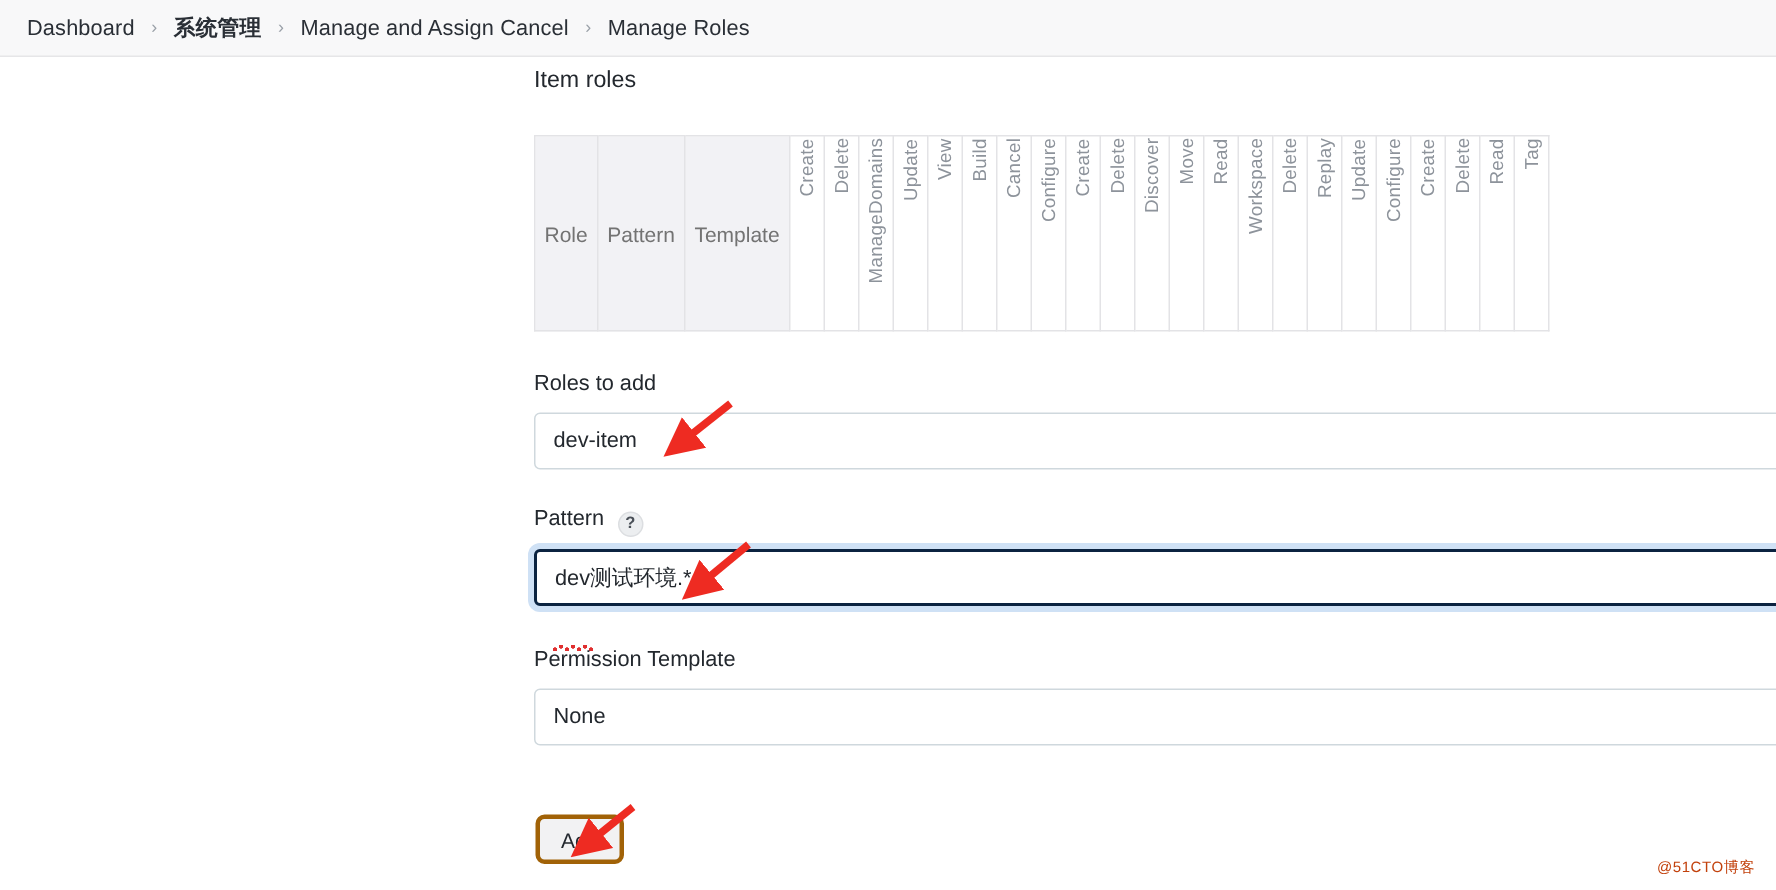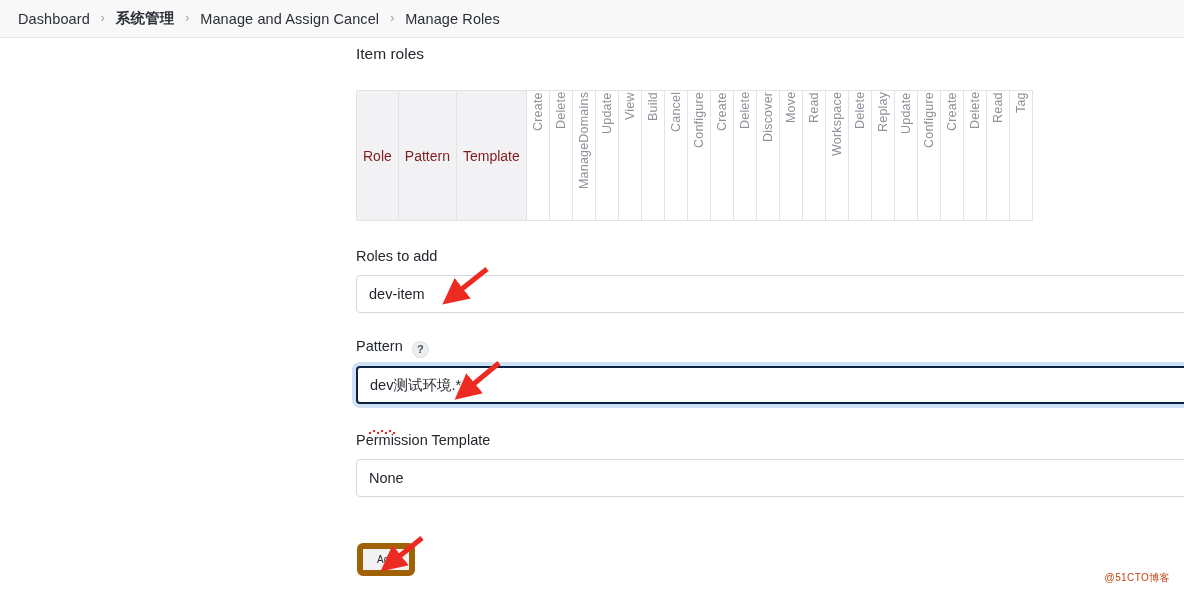--- a/index.html
+++ b/index.html
@@ -79,21 +79,21 @@
     color: #2c3138;
     padding: 0 2px;
   }
   .matrix th.grp.empty { background: #f2f2f5; }
   .matrix th.plain {
     background: #f2f2f5;
     height: 130px;
     vertical-align: middle;
     text-align: center;
     font-size: 14px;
-    color: #7f1d1d;
+    color: #737373;
     padding: 0 6px;
     white-space: nowrap;
   }
   .matrix th.vert {
     background: #ffffff;
     height: 130px;
     width: 23px;
     vertical-align: top;
     padding: 0;
   }
@@ -162,24 +162,24 @@
     background-repeat: repeat-x;
     pointer-events: none;
   }
 
   .add-button {
     position: absolute;
     left: 357px; top: 505px;
     min-width: 56px;
     height: 33px;
     background: #f2f2f3;
-    border: 6px solid #a16207;
+    border: 3px solid #a16207;
     border-radius: 6px;
     font-family: "Liberation Sans", "DejaVu Sans", sans-serif;
-    font-size: 10px;
+    font-size: 14px;
     color: #23282e;
     cursor: pointer;
     padding: 0 14px;
   }
 
   
   .overlay {
     position: absolute;
     left: 0; top: 0;
     width: 1184px; height: 593px;

